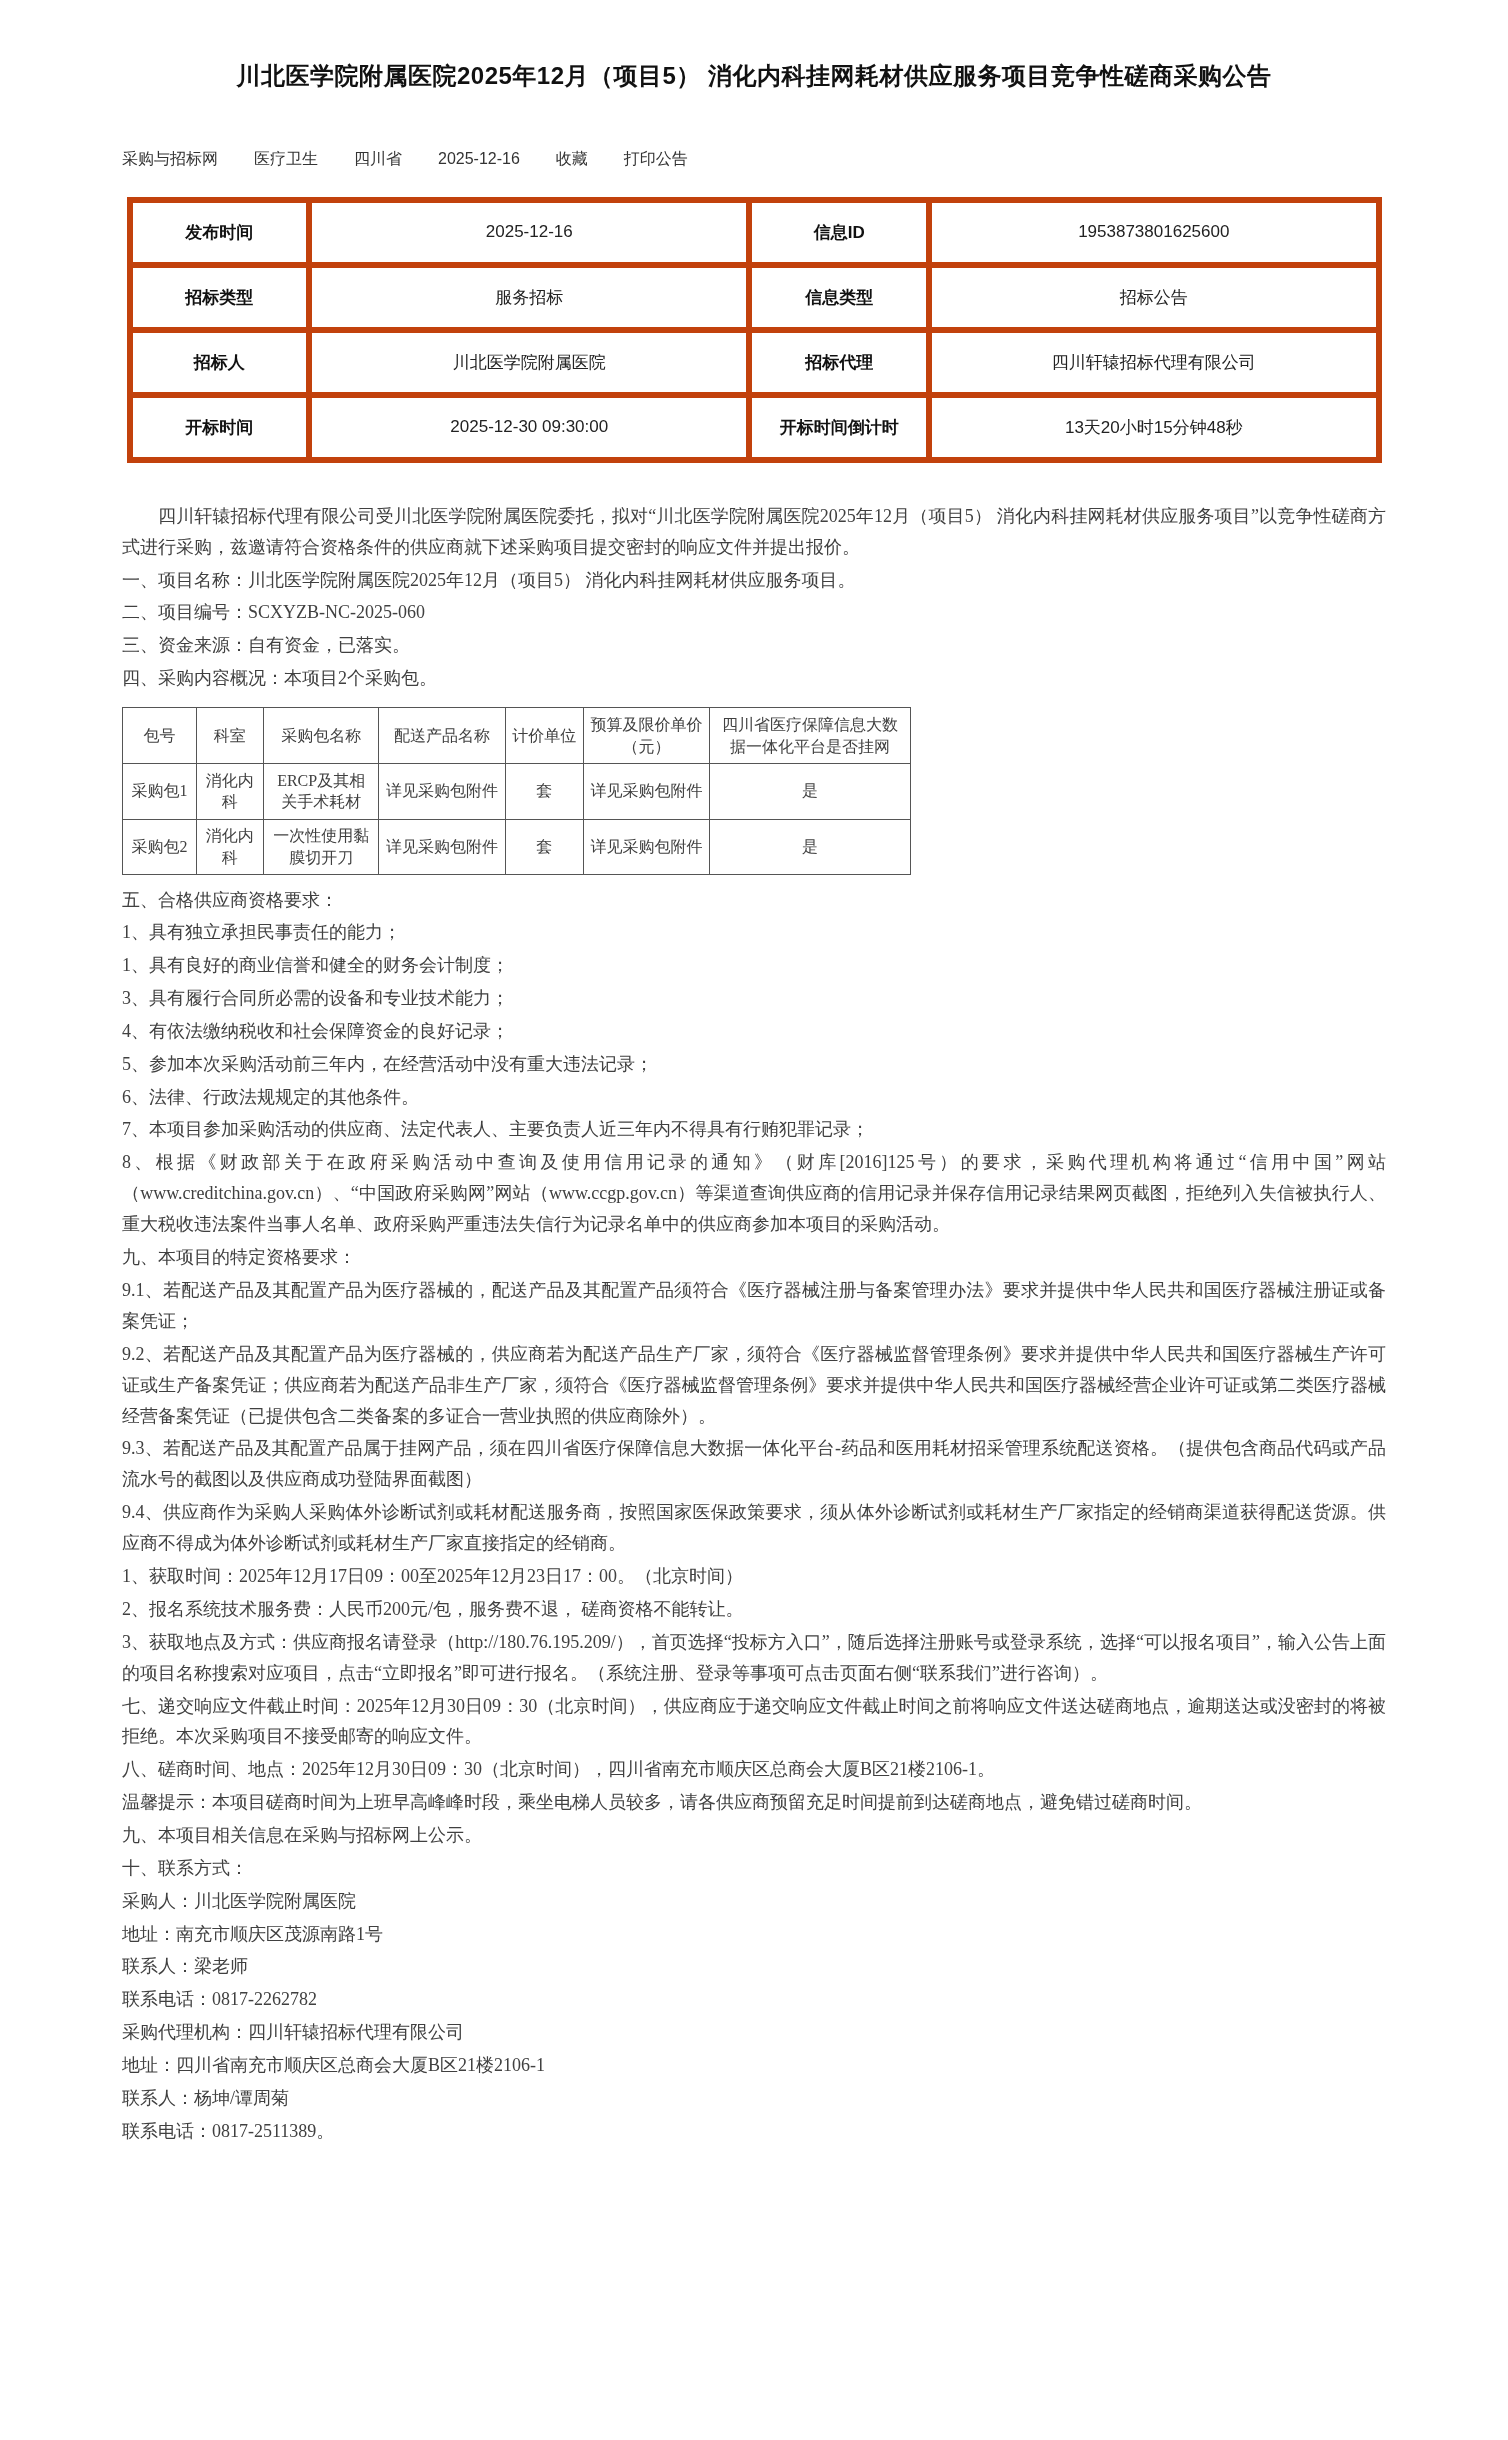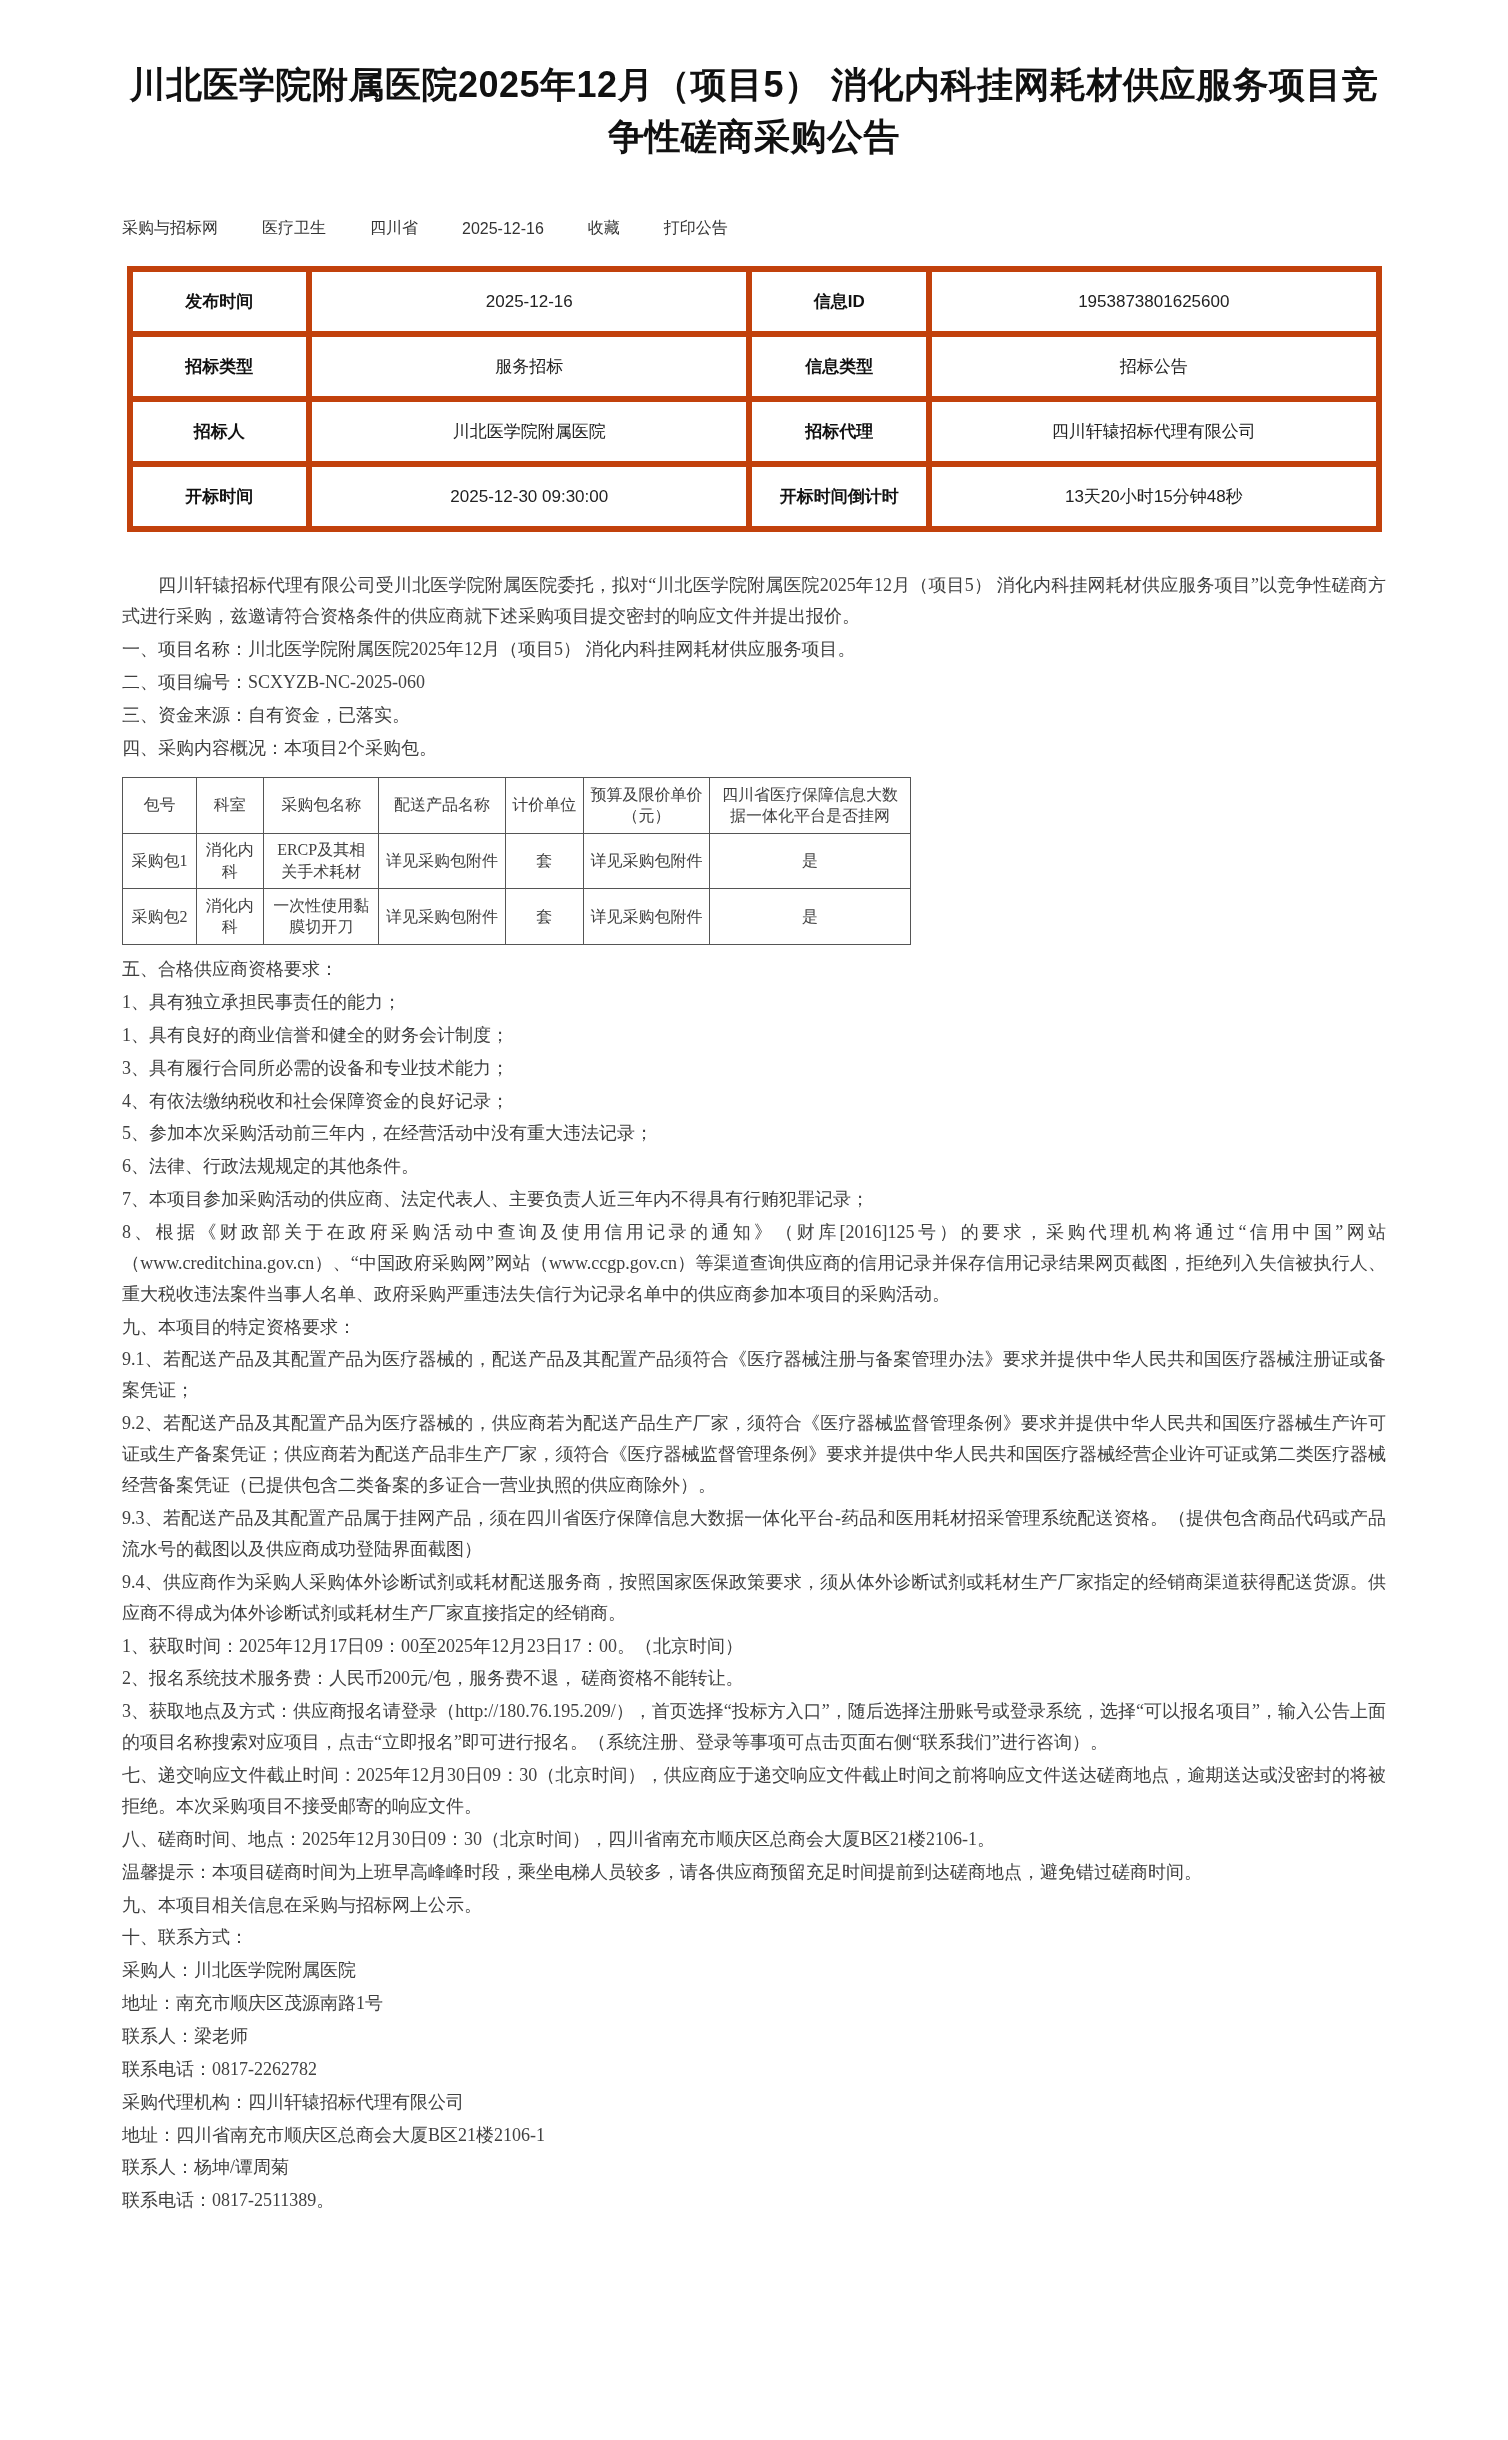--- a/index.html
+++ b/index.html
@@ -16,34 +16,34 @@
     width: 1508px;
     min-height: 2441px;
     box-sizing: border-box;
     padding: 38px 0 28.5px 0;
     background: #fff;
     position: relative;
   }
   .title {
     font-family: "Liberation Sans", sans-serif;
     font-weight: bold;
-    font-size: 36px;
+    font-size: 24px;
     line-height: 1.45;
     text-align: center;
     color: #111;
     margin: 21px 122px 0 122px;
     letter-spacing: 0.5px;
   }
   .meta-row {
     margin: 55px 0 0 122px;
     font-size: 16px;
     color: #333;
     display: flex;
     align-items: center;
-    gap: 8px;
+    gap: 0;
     font-family: "Liberation Sans", sans-serif;
   }
   .meta-row .mi {
     margin-right: 36px;
     white-space: nowrap;
   }
   .meta-row .mi:last-child { margin-right: 0; }
 
   table.info {
     border-collapse: collapse;

